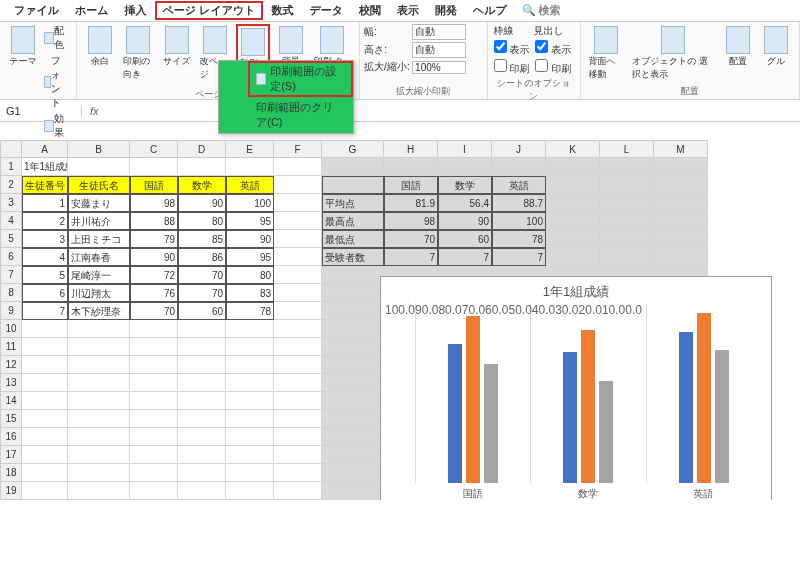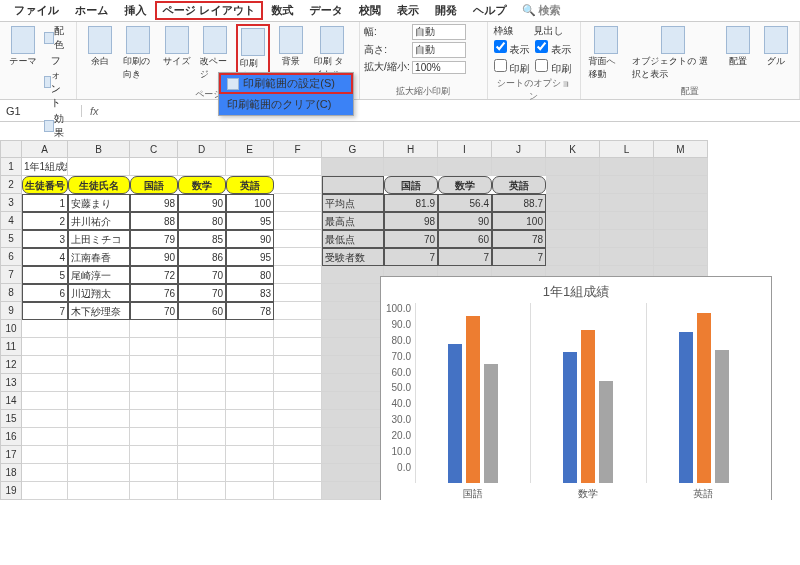--- a/index.html
+++ b/index.html
@@ -13,44 +13,44 @@
 .group-title { font-size: 9px; color: #666; text-align: center; padding: 1px 0; width: 100%; }
 .group-body { display: flex; align-items: flex-start; gap: 4px; flex: 1; }
 .rbtn { display: flex; flex-direction: column; align-items: center; justify-content: flex-start; gap: 1px; font-size: 9px; color: #333; padding: 2px 2px; min-width: 34px; }
 .rbtn .ic { width: 20px; height: 20px; background: #dbe8f5; border: 1px solid #9fb8d4; }
 .rbtn.big .ic { width: 24px; height: 28px; }
 .rbtn.hl { border: 2px solid #d92a2a; }
 .mini { display: flex; flex-direction: column; gap: 2px; font-size: 10px; }
 .mini-row { display: flex; align-items: center; }
 .mini-row .lab { width: 48px; }
 .mini-row .val { width: 54px; border: 1px solid #bbb; background: #fff; padding: 0 2px; font-size: 10px; }
-.dropdown-menu { position: absolute; top: 72px; left: 218px; background: #3b82f6; border: 1px solid #aaa; width: 136px; box-shadow: 2px 2px 4px rgba(0,0,0,.2); z-index: 10; }
+.dropdown-menu { position: absolute; top: 60px; left: 218px; background: #22c55e; border: 1px solid #aaa; width: 136px; box-shadow: 2px 2px 4px rgba(0,0,0,.2); z-index: 10; padding-left: 29px; }
 .dropdown-menu .mi { padding: 3px 8px; font-size: 11px; display:flex; align-items:center; gap:4px;}
 .dropdown-menu .mi.hl { border: 2px solid #d92a2a; padding: 1px 6px; }
 .namebox-row { display: flex; align-items: center; border-bottom: 1px solid #ccc; height: 22px; background: #fff; }
 .namebox { width: 82px; border-right: 1px solid #ccc; padding: 0 6px; font-size: 11px; }
 .fx { padding: 0 8px; color: #666; font-style: italic; }
 .sheet { position: relative; }
 .colhdr { display: flex; margin-top:18px; }
 .corner { width: 22px; height: 18px; border: 1px solid #ccc; background: #f0f0f0; }
 .ch { height: 18px; border: 1px solid #ccc; background: #f0f0f0; text-align: center; font-size: 10px; line-height: 18px; border-left: none; }
 .wA{width:46px}.wB{width:62px}.wC{width:48px}.wD{width:48px}.wE{width:48px}.wF{width:48px}
 .wG{width:62px}.wH{width:54px}.wI{width:54px}.wJ{width:54px}.wK{width:54px}.wL{width:54px}.wM{width:54px}
 .rows { display: flex; flex-direction: column; }
 .row { display: flex; height: 18px; }
 .rh { width: 22px; border: 1px solid #ccc; border-top: none; background: #f0f0f0; text-align: center; font-size: 10px; line-height: 18px; }
 .cell { border: 1px solid #d4d4d4; border-top: none; border-left: none; font-size: 10px; padding: 0 2px; line-height: 18px; overflow: hidden; white-space: nowrap; }
 .cell.bd { border: 1px solid #555; }
-.cell.hdr { background: #ffff00; font-weight: bold; text-align: center; border-radius: 7px; }
+.cell.hdr { background: #ffff00; font-weight: normal; text-align: center; }
 .cell.r { text-align: right; }
 .cell.sel { background: #d9d9d9; }
 .chart { position: absolute; left: 380px; top: 136px; width: 392px; height: 258px; border: 1px solid #999; background: #fff; }
 .chart-title { text-align: center; font-size: 13px; padding: 6px 0 2px; color: #555; }
 .plot { display: flex; height: 180px; padding: 0 10px 0 34px; position: relative; }
-.yaxis { position: absolute; left: 4px; top: 0; height: 170px; display: flex; flex-direction: column; justify-content: space-between; font-size: 10px; color: #666; text-align: right; width: 26px; }
+.yaxis { position: absolute; left: 4px; top: 0; height: 170px; display: flex; flex-direction: row; justify-content: space-between; font-size: 12px; color: #666; text-align: right; width: 26px; }
 .catg { flex: 1; display: flex; align-items: flex-end; justify-content: center; gap: 4px; border-left: 1px solid #ddd; }
 .bar { width: 14px; }
 .b1{background:#4472c4}.b2{background:#ed7d31}.b3{background:#a5a5a5}
 .xaxis { display: flex; padding: 4px 10px 0 34px; }
 .xl { flex: 1; text-align: center; font-size: 10px; color: #555; }
 .legend { text-align: center; font-size: 9px; color: #555; padding-top: 8px; }
 .legend span { margin: 0 6px; }
 .sw { display: inline-block; width: 8px; height: 8px; margin-right: 2px; vertical-align: middle; }
 .miniic{width:12px;height:12px;background:#dbe8f5;border:1px solid #9fb8d4;display:inline-block}
 </style>

